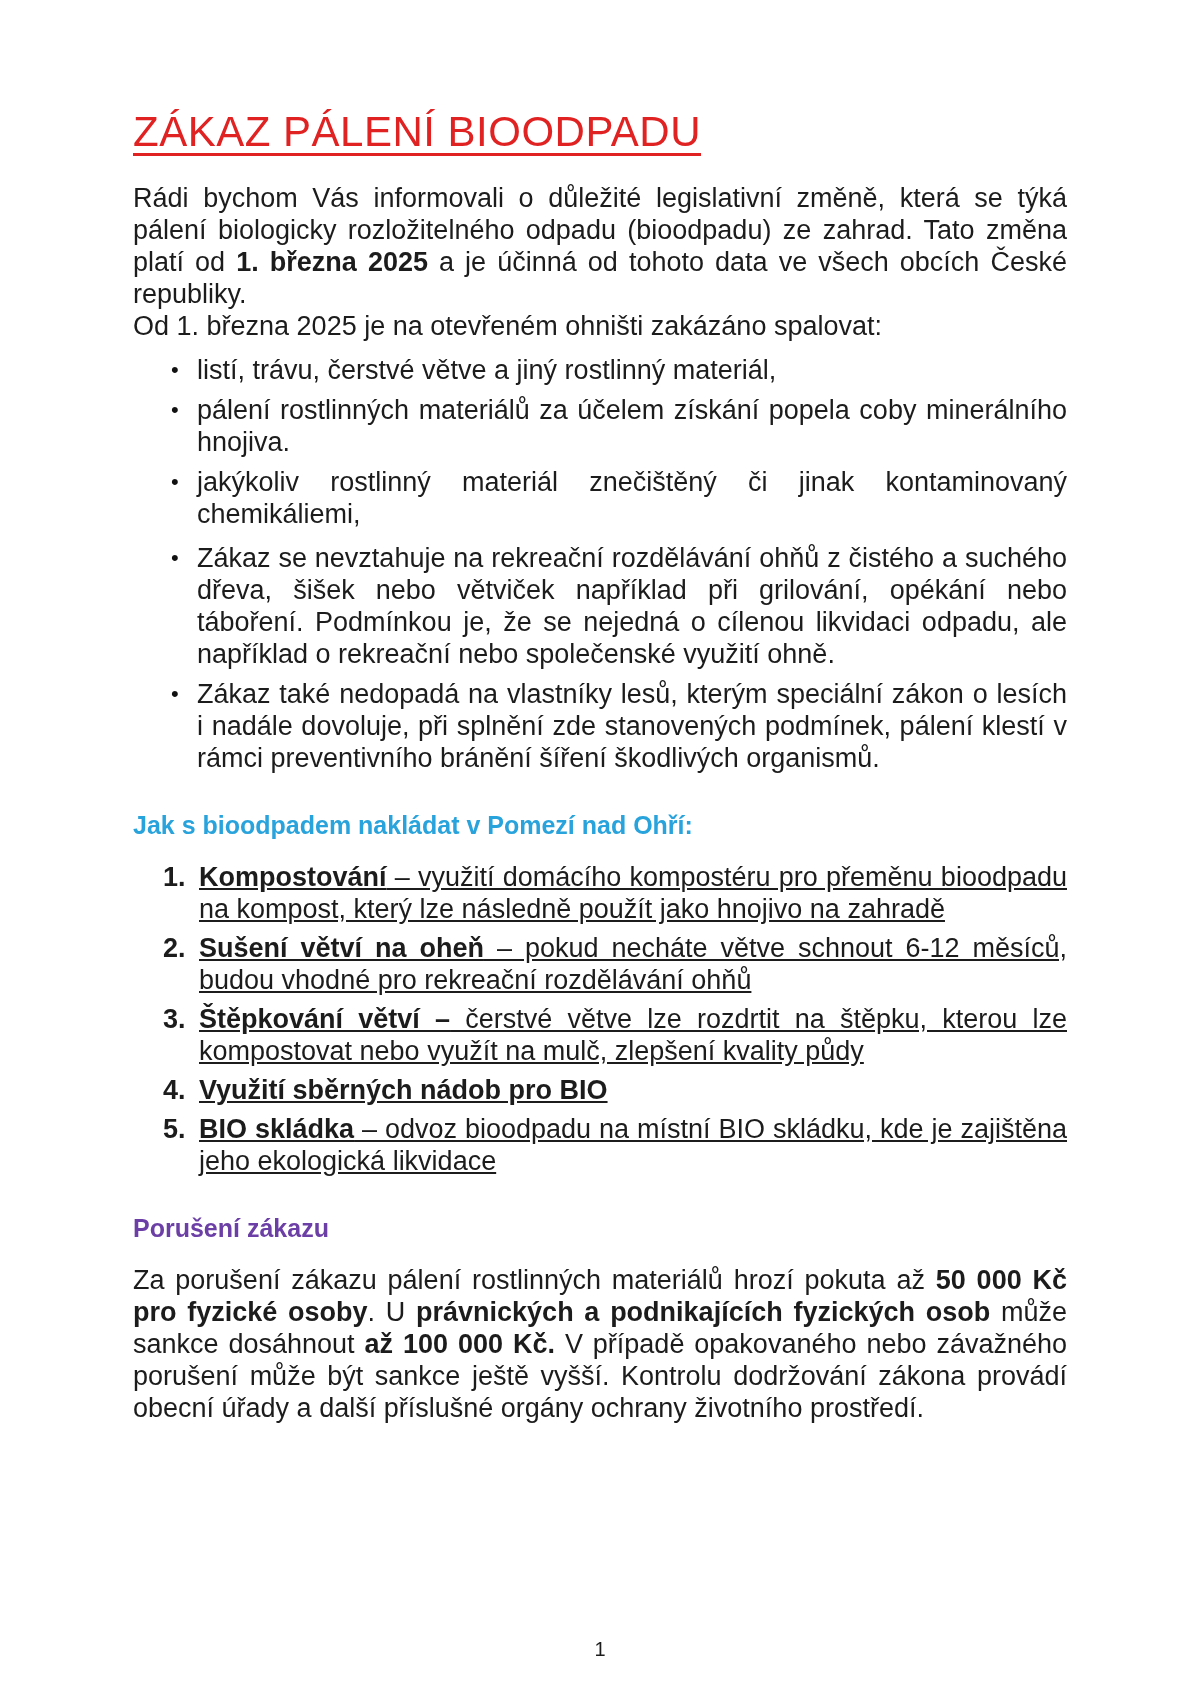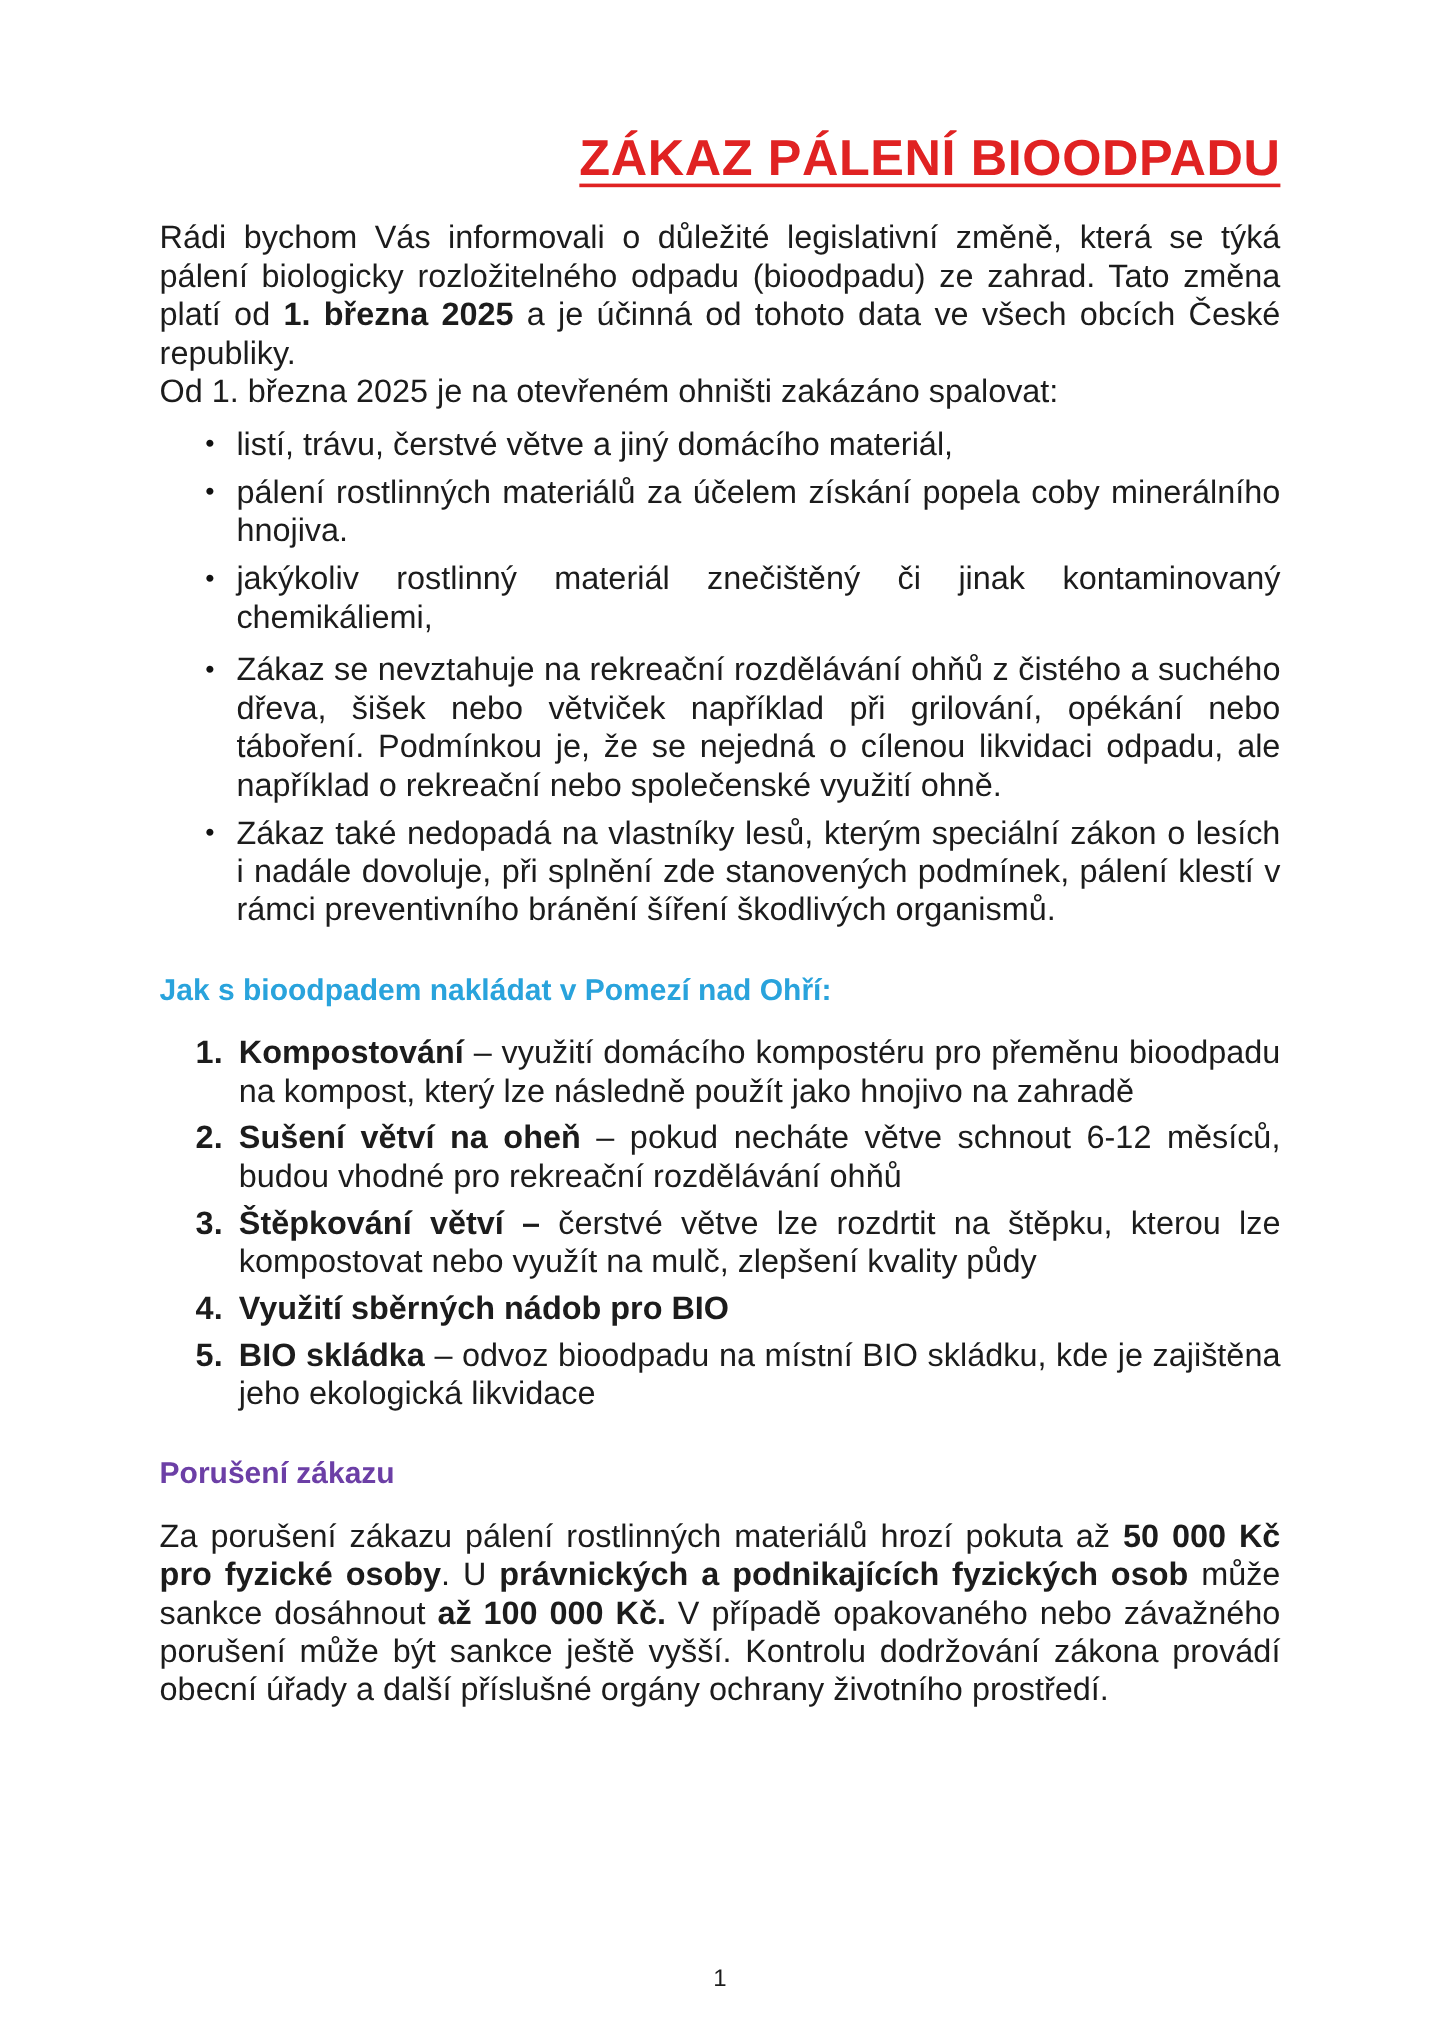--- a/index.html
+++ b/index.html
@@ -14,23 +14,23 @@
     box-sizing: border-box;
     margin: 0 auto;
     padding: 108px 133px 0 133px;
     background: #ffffff;
     font-family: "Liberation Sans", sans-serif;
     color: var(--text, #1c1c1c);
     overflow: hidden;
   }
   .title {
     margin: 0 0 26px 0;
-    text-align: right;
+    text-align: left;
     font-size: 42px;
-    font-weight: 700;
+    font-weight: 400;
     color: var(--red, #e02222);
     text-decoration: underline;
     text-decoration-thickness: 3px;
     text-underline-offset: 7px;
     letter-spacing: 0.5px;
   }
   .body {
     font-size: 27px;
     line-height: 32px;
     margin: 0;
@@ -64,20 +64,21 @@
     left: 2px;
     top: 0;
     font-size: 22px;
     color: #111;
   }
   ol.nums {
     list-style: none;
     counter-reset: n;
     margin: 14px 0 0 0;
     padding: 0 0 0 30px;
+    text-decoration: underline;
   }
   ol.nums li {
     counter-increment: n;
     position: relative;
     padding-left: 36px;
     margin: 7px 0;
   }
   ol.nums li::before {
     content: counter(n) ".";
     position: absolute;
@@ -99,21 +100,21 @@
 <body>
 
 <div class="page">
 
   <h1 class="title">ZÁKAZ PÁLENÍ BIOODPADU</h1>
 
   <p class="body just"><span>Rádi bychom Vás informovali o důležité legislativní změně, která se týká pálení biologicky rozložitelného odpadu (bioodpadu) ze zahrad. Tato změna platí od </span><span class="b">1. března 2025</span><span> a je účinná od tohoto data ve všech obcích České republiky.</span></p>
 
   <p class="body">Od 1. března 2025 je na otevřeném ohništi zakázáno spalovat:</p>
   <ul class="bullets">
-    <li class="body just">listí, trávu, čerstvé větve a jiný domácího materiál,</li>
+    <li class="body just">listí, trávu, čerstvé větve a jiný rostlinný materiál,</li>
     <li class="body just">pálení rostlinných materiálů za účelem získání popela coby minerálního hnojiva.</li>
     <li class="body just">jakýkoliv rostlinný materiál znečištěný či jinak kontaminovaný chemikáliemi,</li>
   </ul>
 
   <ul class="bullets">
     <li class="body just">Zákaz se nevztahuje na rekreační rozdělávání ohňů z čistého a suchého dřeva, šišek nebo větviček například při grilování, opékání nebo táboření. Podmínkou je, že se nejedná o cílenou likvidaci odpadu, ale například o rekreační nebo společenské využití ohně.</li>
     <li class="body just">Zákaz také nedopadá na vlastníky lesů, kterým speciální zákon o lesích i nadále dovoluje, při splnění zde stanovených podmínek, pálení klestí v rámci preventivního bránění šíření škodlivých organismů.</li>
   </ul>
 
   <h2 class="h blue">Jak s bioodpadem nakládat v Pomezí nad Ohří:</h2>

